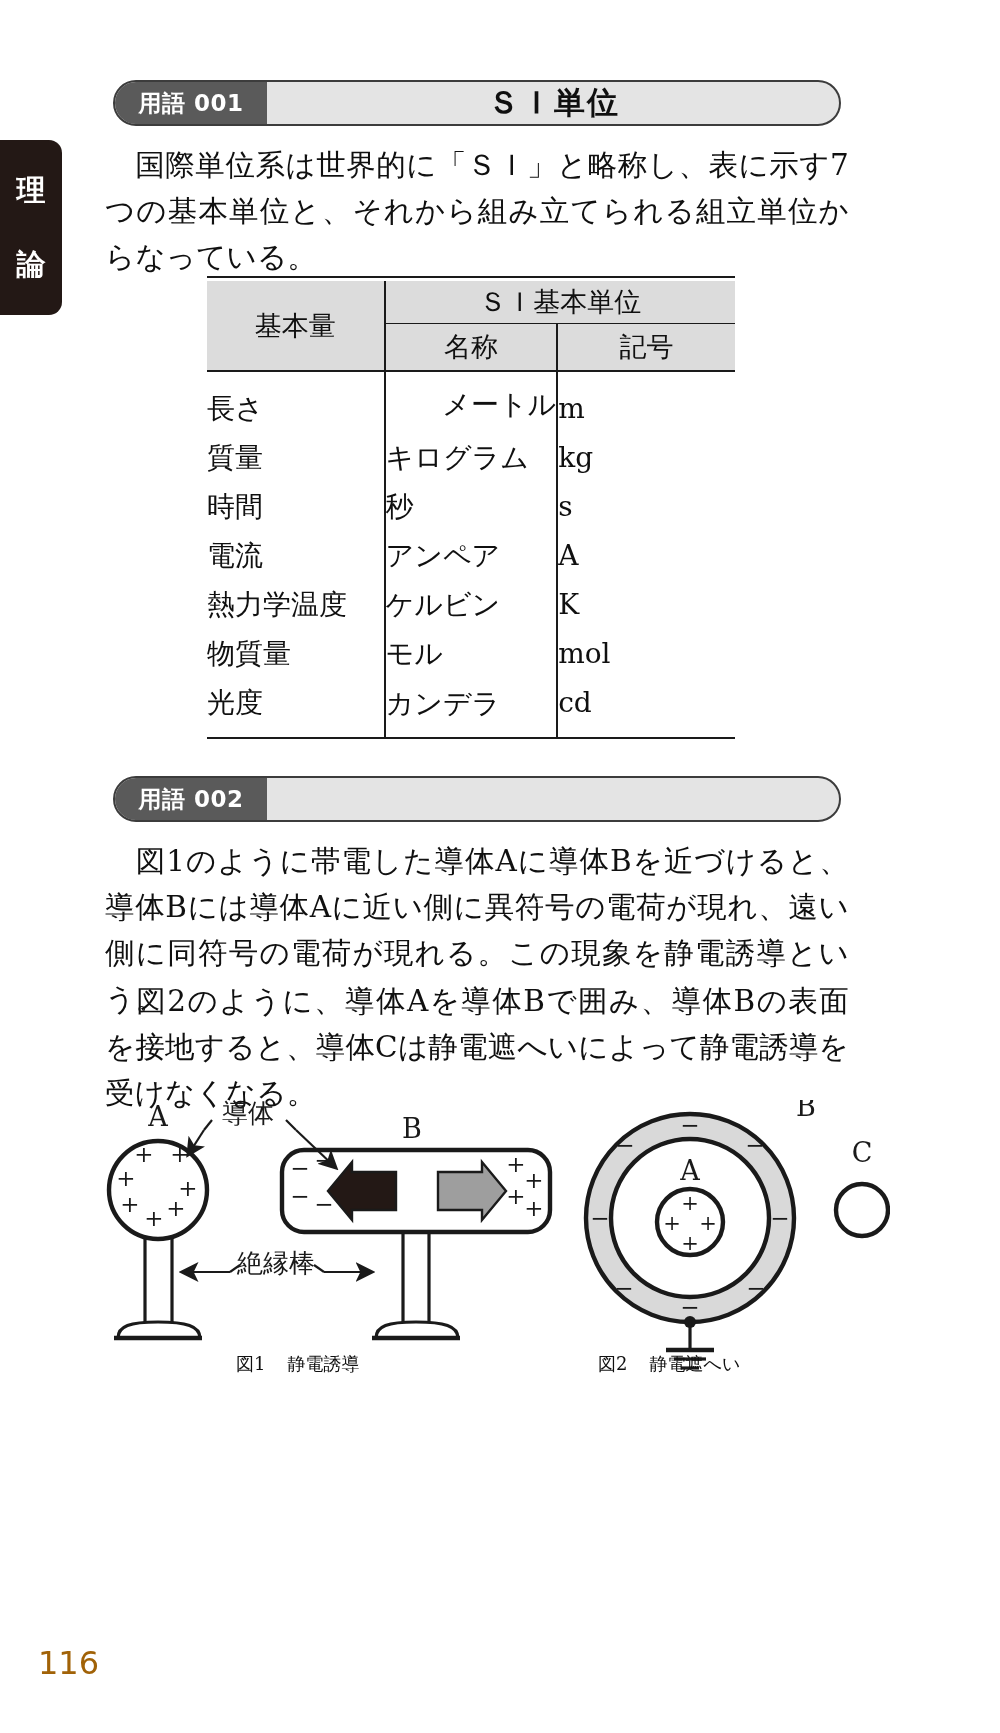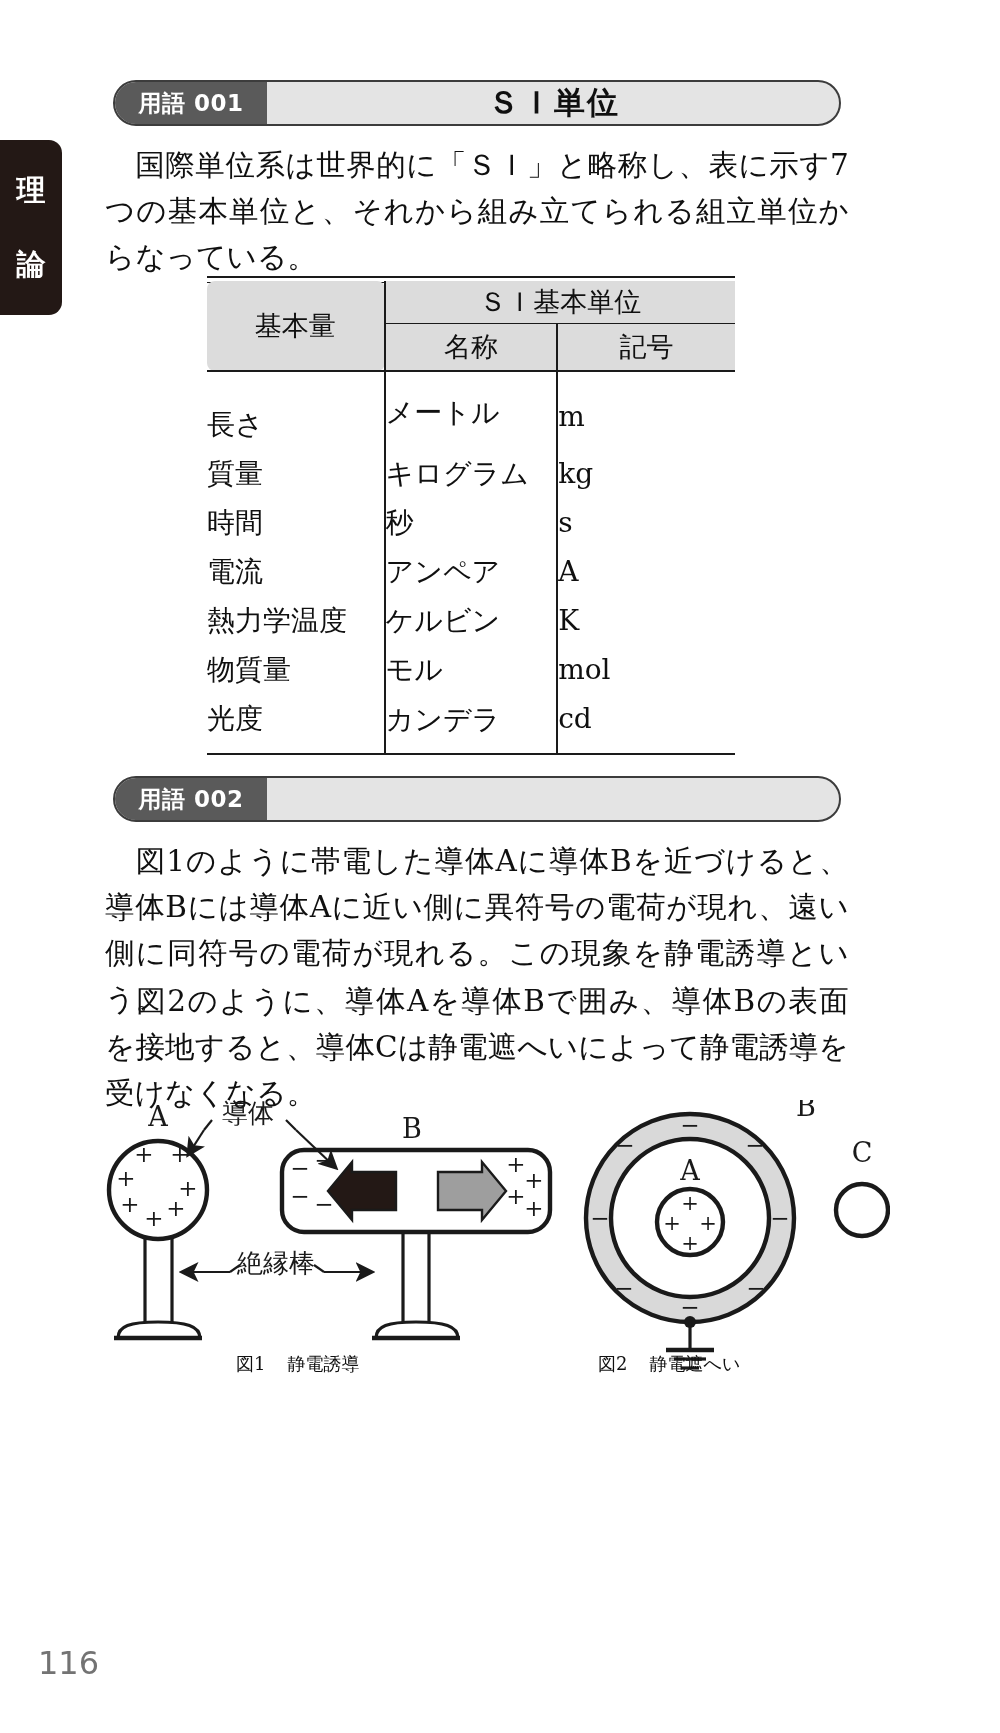--- a/index.html
+++ b/index.html
@@ -124,21 +124,21 @@
   .si-table .rule-top { border-top: 2px solid #1a1a1a; }
   .si-table .rule-top2 { border-top: 1px solid #1a1a1a; }
   .si-table .rule-bottom { border-bottom: 2px solid #1a1a1a; }
   .si-table .vline-l { border-left: 2px solid #1a1a1a; }
 
   .si-table td.body-cell {
     font-size: 28px;
     height: 49px;
     vertical-align: middle;
   }
-  .col-q { width: 178px; border-radius: 8px; }
+  .col-q { width: 178px; }
   .col-n { width: 172px; }
   .col-s { width: 178px; }
 
   .cell-pad-q { padding-left: 28px; }
   .cell-pad-n { padding-left: 22px; }
   .cell-pad-s { padding-left: 28px; }
 
   .dbl-top {
     position: absolute;
     left: 207px;
@@ -167,21 +167,21 @@
   #caption-2 { left: 598px; top: 1352px; }
   .cap-gap { display: inline-block; width: 22px; }
 
   
   .page-number {
     position: absolute;
     left: 38px;
     top: 1644px;
     font-size: 32px;
     font-family: "DejaVu Sans", sans-serif;
-    color: #737373;
+    color: #a16207;
   }
 </style>
 </head>
 <body>
 
 <div class="side-tab">
   <span>理</span>
   <span>論</span>
 </div>
 
@@ -199,22 +199,22 @@
       <th class="thead-cell col-q" rowspan="2">基本量</th>
       <th class="thead-cell vline-l" colspan="2" style="height:42px;">ＳＩ基本単位</th>
     </tr>
     <tr>
       <th class="thead-cell vline-l rule-top2 col-n" style="height:46px;">名称</th>
       <th class="thead-cell vline-l rule-top2 col-s" style="height:46px;">記号</th>
     </tr>
   </thead>
   <tbody>
     <tr>
-      <td class="body-cell cell-pad-q rule-top" style="padding-top:28px;">長さ</td>
-      <td class="body-cell cell-pad-n vline-l rule-top" style="padding-top:4px;">メートル</td>
+      <td class="body-cell cell-pad-q rule-top" style="padding-top:12px;">長さ</td>
+      <td class="body-cell cell-pad-n vline-l rule-top" style="padding-top:4px;text-align:right;">メートル</td>
       <td class="body-cell cell-pad-s vline-l rule-top" style="padding-top:12px;">m</td>
     </tr>
     <tr>
       <td class="body-cell cell-pad-q">質量</td>
       <td class="body-cell cell-pad-n vline-l">キログラム</td>
       <td class="body-cell cell-pad-s vline-l">kg</td>
     </tr>
     <tr>
       <td class="body-cell cell-pad-q">時間</td>
       <td class="body-cell cell-pad-n vline-l">秒</td>

